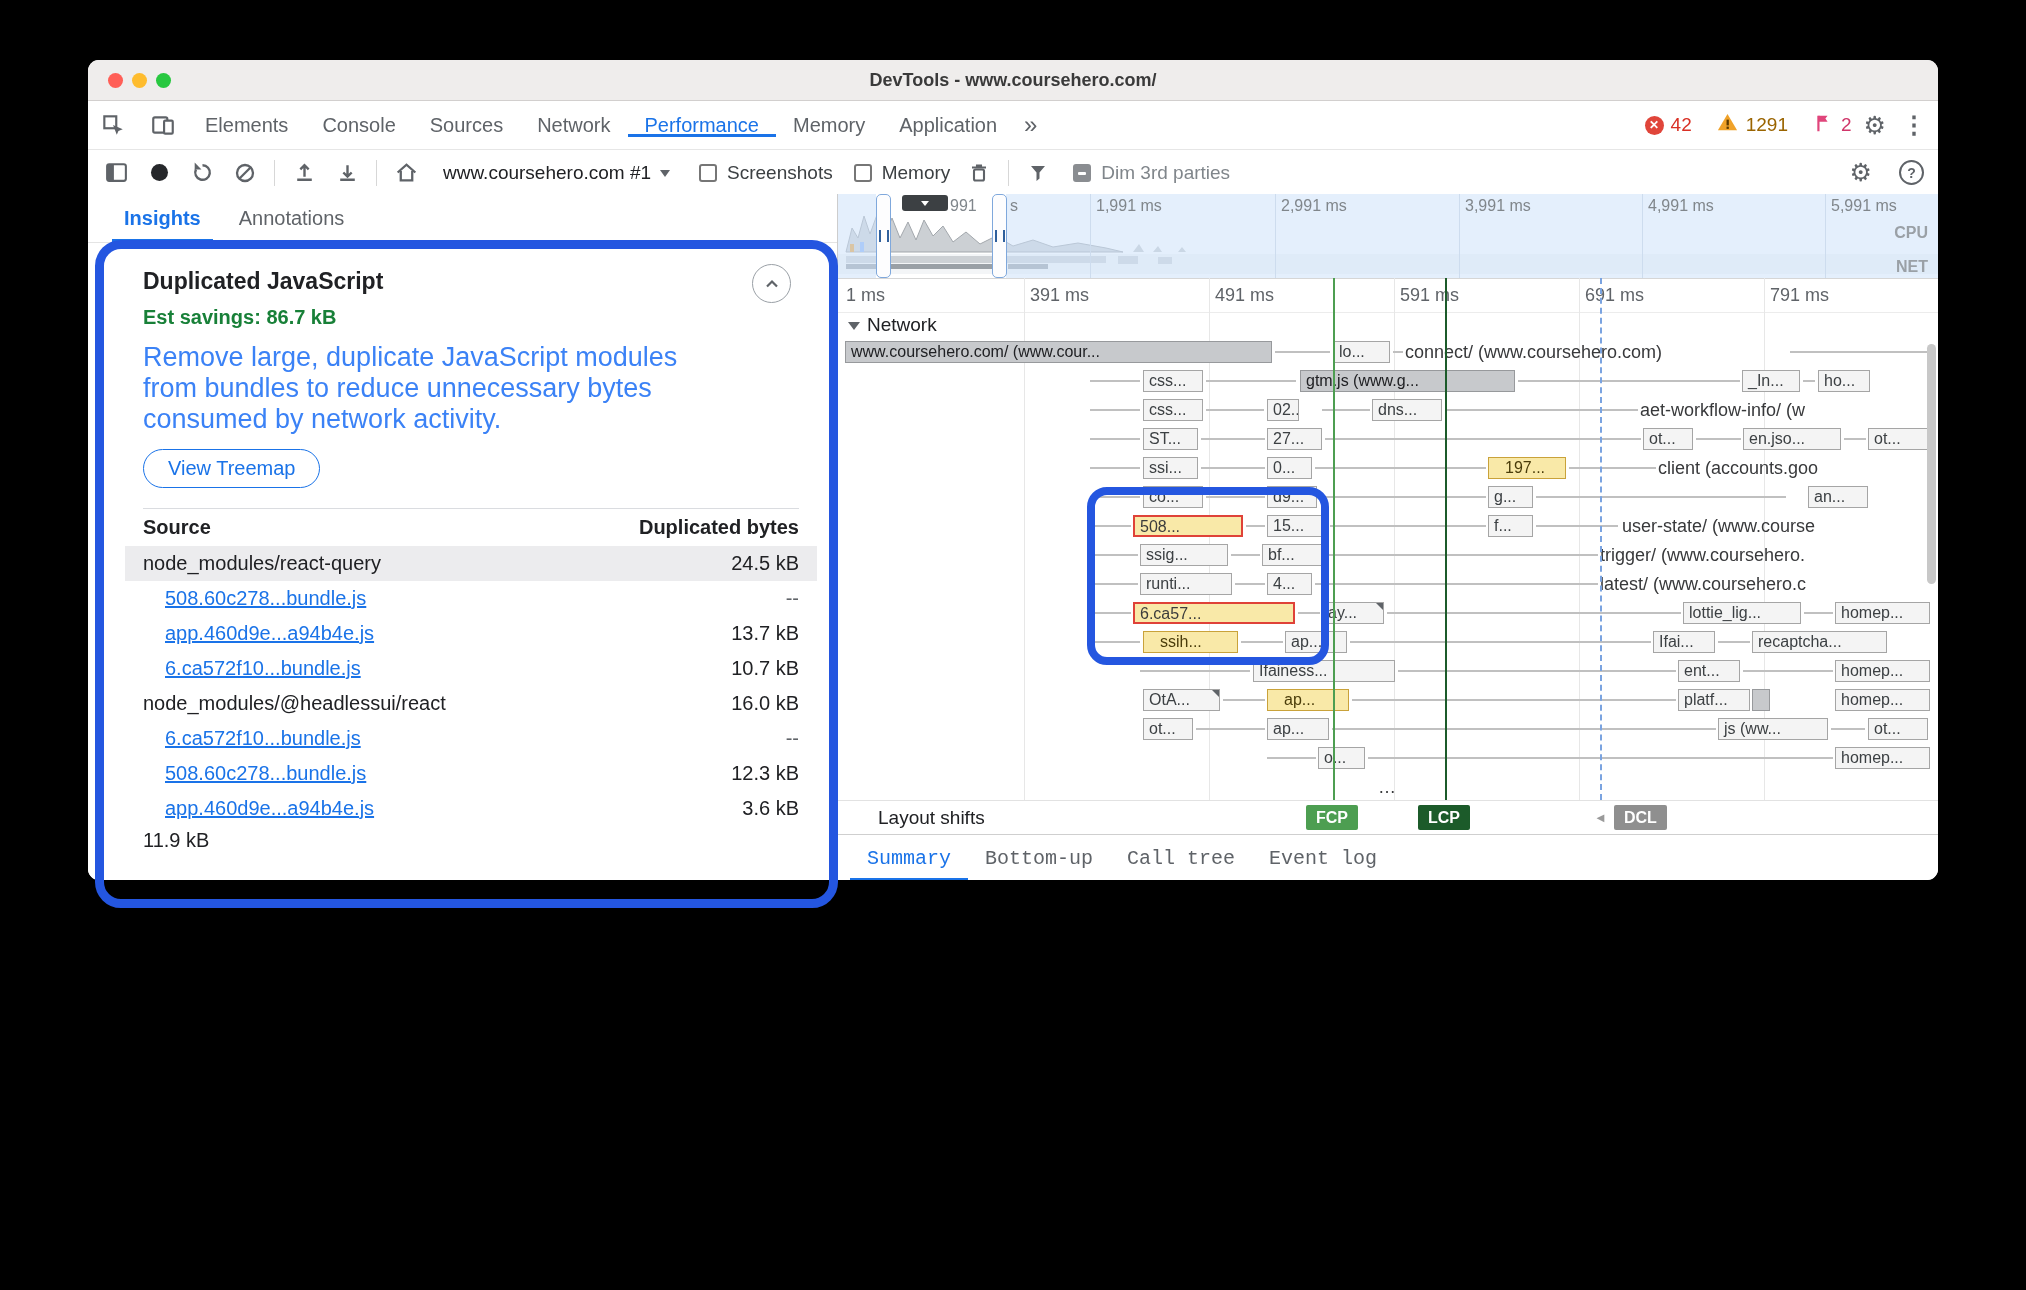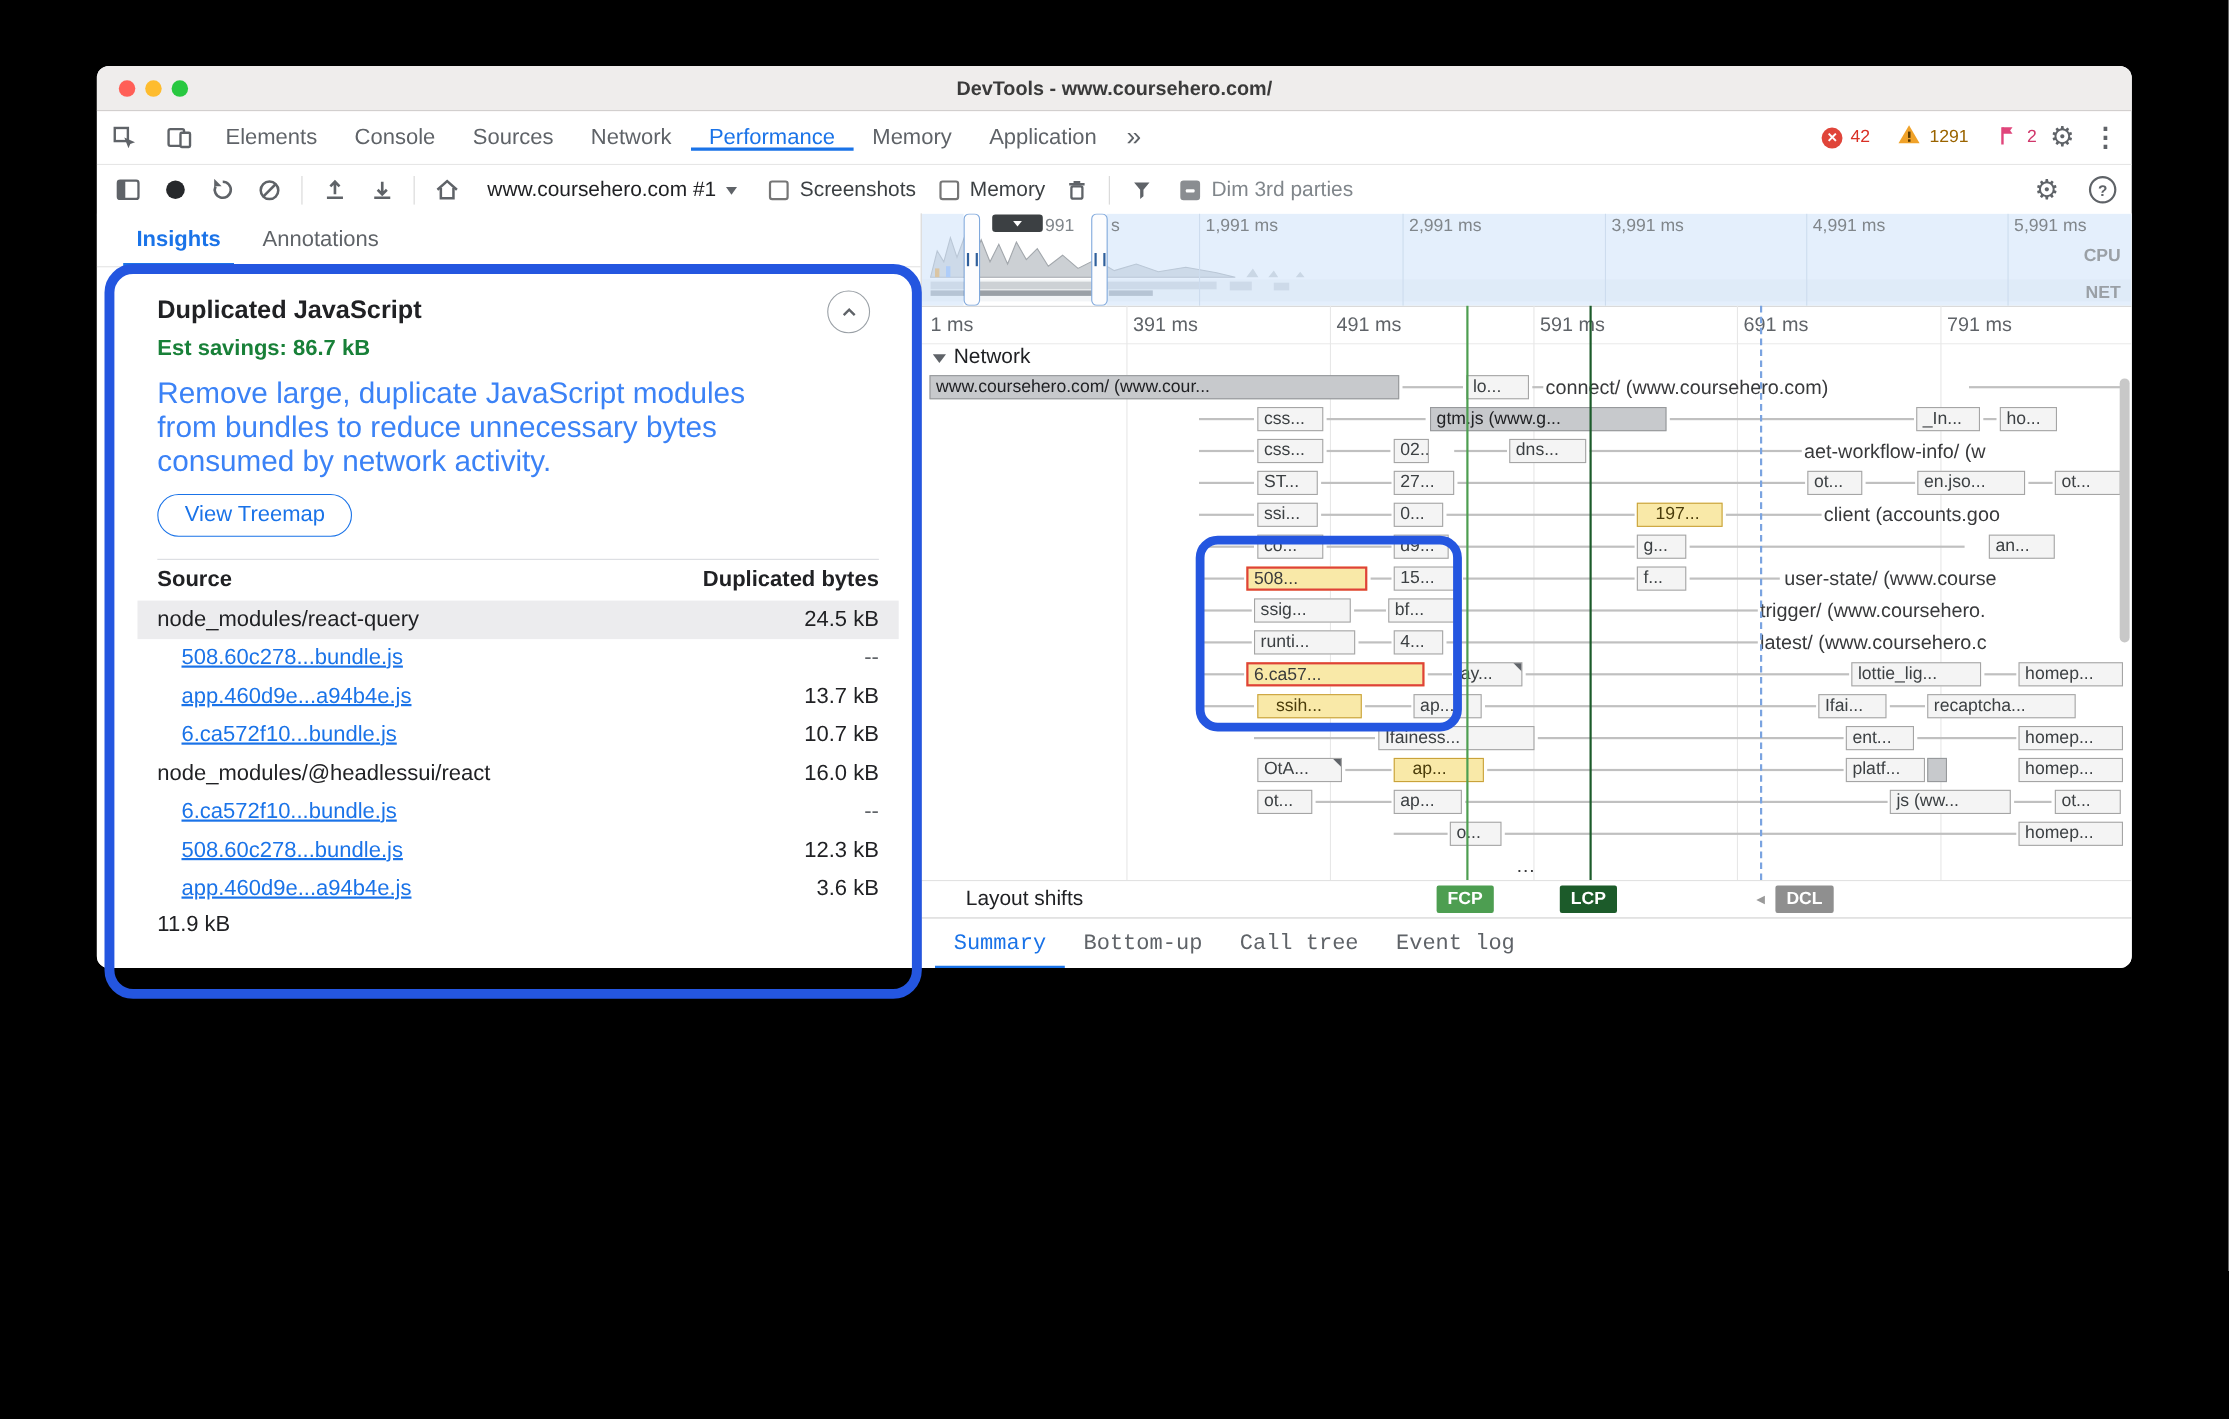--- a/index.html
+++ b/index.html
@@ -13,21 +13,21 @@
   .title{width:100%;text-align:center;font-size:18px;font-weight:700;color:#3a3a3a;}
   
   .tabbar{height:48px;display:flex;align-items:center;border-bottom:1px solid #e6e6e6;color:#5f6368;}
   .ticon{display:flex;align-items:center;padding:0 12px;}
   .tabs-row{display:flex;align-items:stretch;}
   .tab{display:flex;align-items:center;padding:0 17px;font-size:20px;white-space:nowrap;}
   .tab.selected{color:#1a73e8;box-shadow:inset 0 -3px 0 #1a73e8;}
   .more{display:flex;align-items:center;padding:0 10px;font-size:24px;color:#5f6368;}
   .more:after{content:"»";}
   .spacer{flex:1;}
-  .badge{display:flex;align-items:center;gap:7px;font-size:16px;margin-left:24px;}
+  .badge{display:flex;align-items:center;gap:7px;font-size:19px;margin-left:24px;}
   .err-ic{width:19px;height:19px;border-radius:50%;background:#e0453a;color:#fff;font-size:12px;font-weight:700;display:flex;align-items:center;justify-content:center;}
   .err-ic:after{content:"✕";}
   .err-count{color:#d93025;}
   .warn-count{color:#9a6400;}
   .issue-count{color:#d0366a;}
   .gear{display:flex;align-items:center;padding:0 12px;font-size:25px;color:#5f6368;}
   .gear:after{content:"⚙";}
   .kebab{display:flex;align-items:center;padding:0 12px 0 4px;font-size:24px;font-weight:700;color:#5f6368;}
   .kebab:after{content:"⋮";}
   

